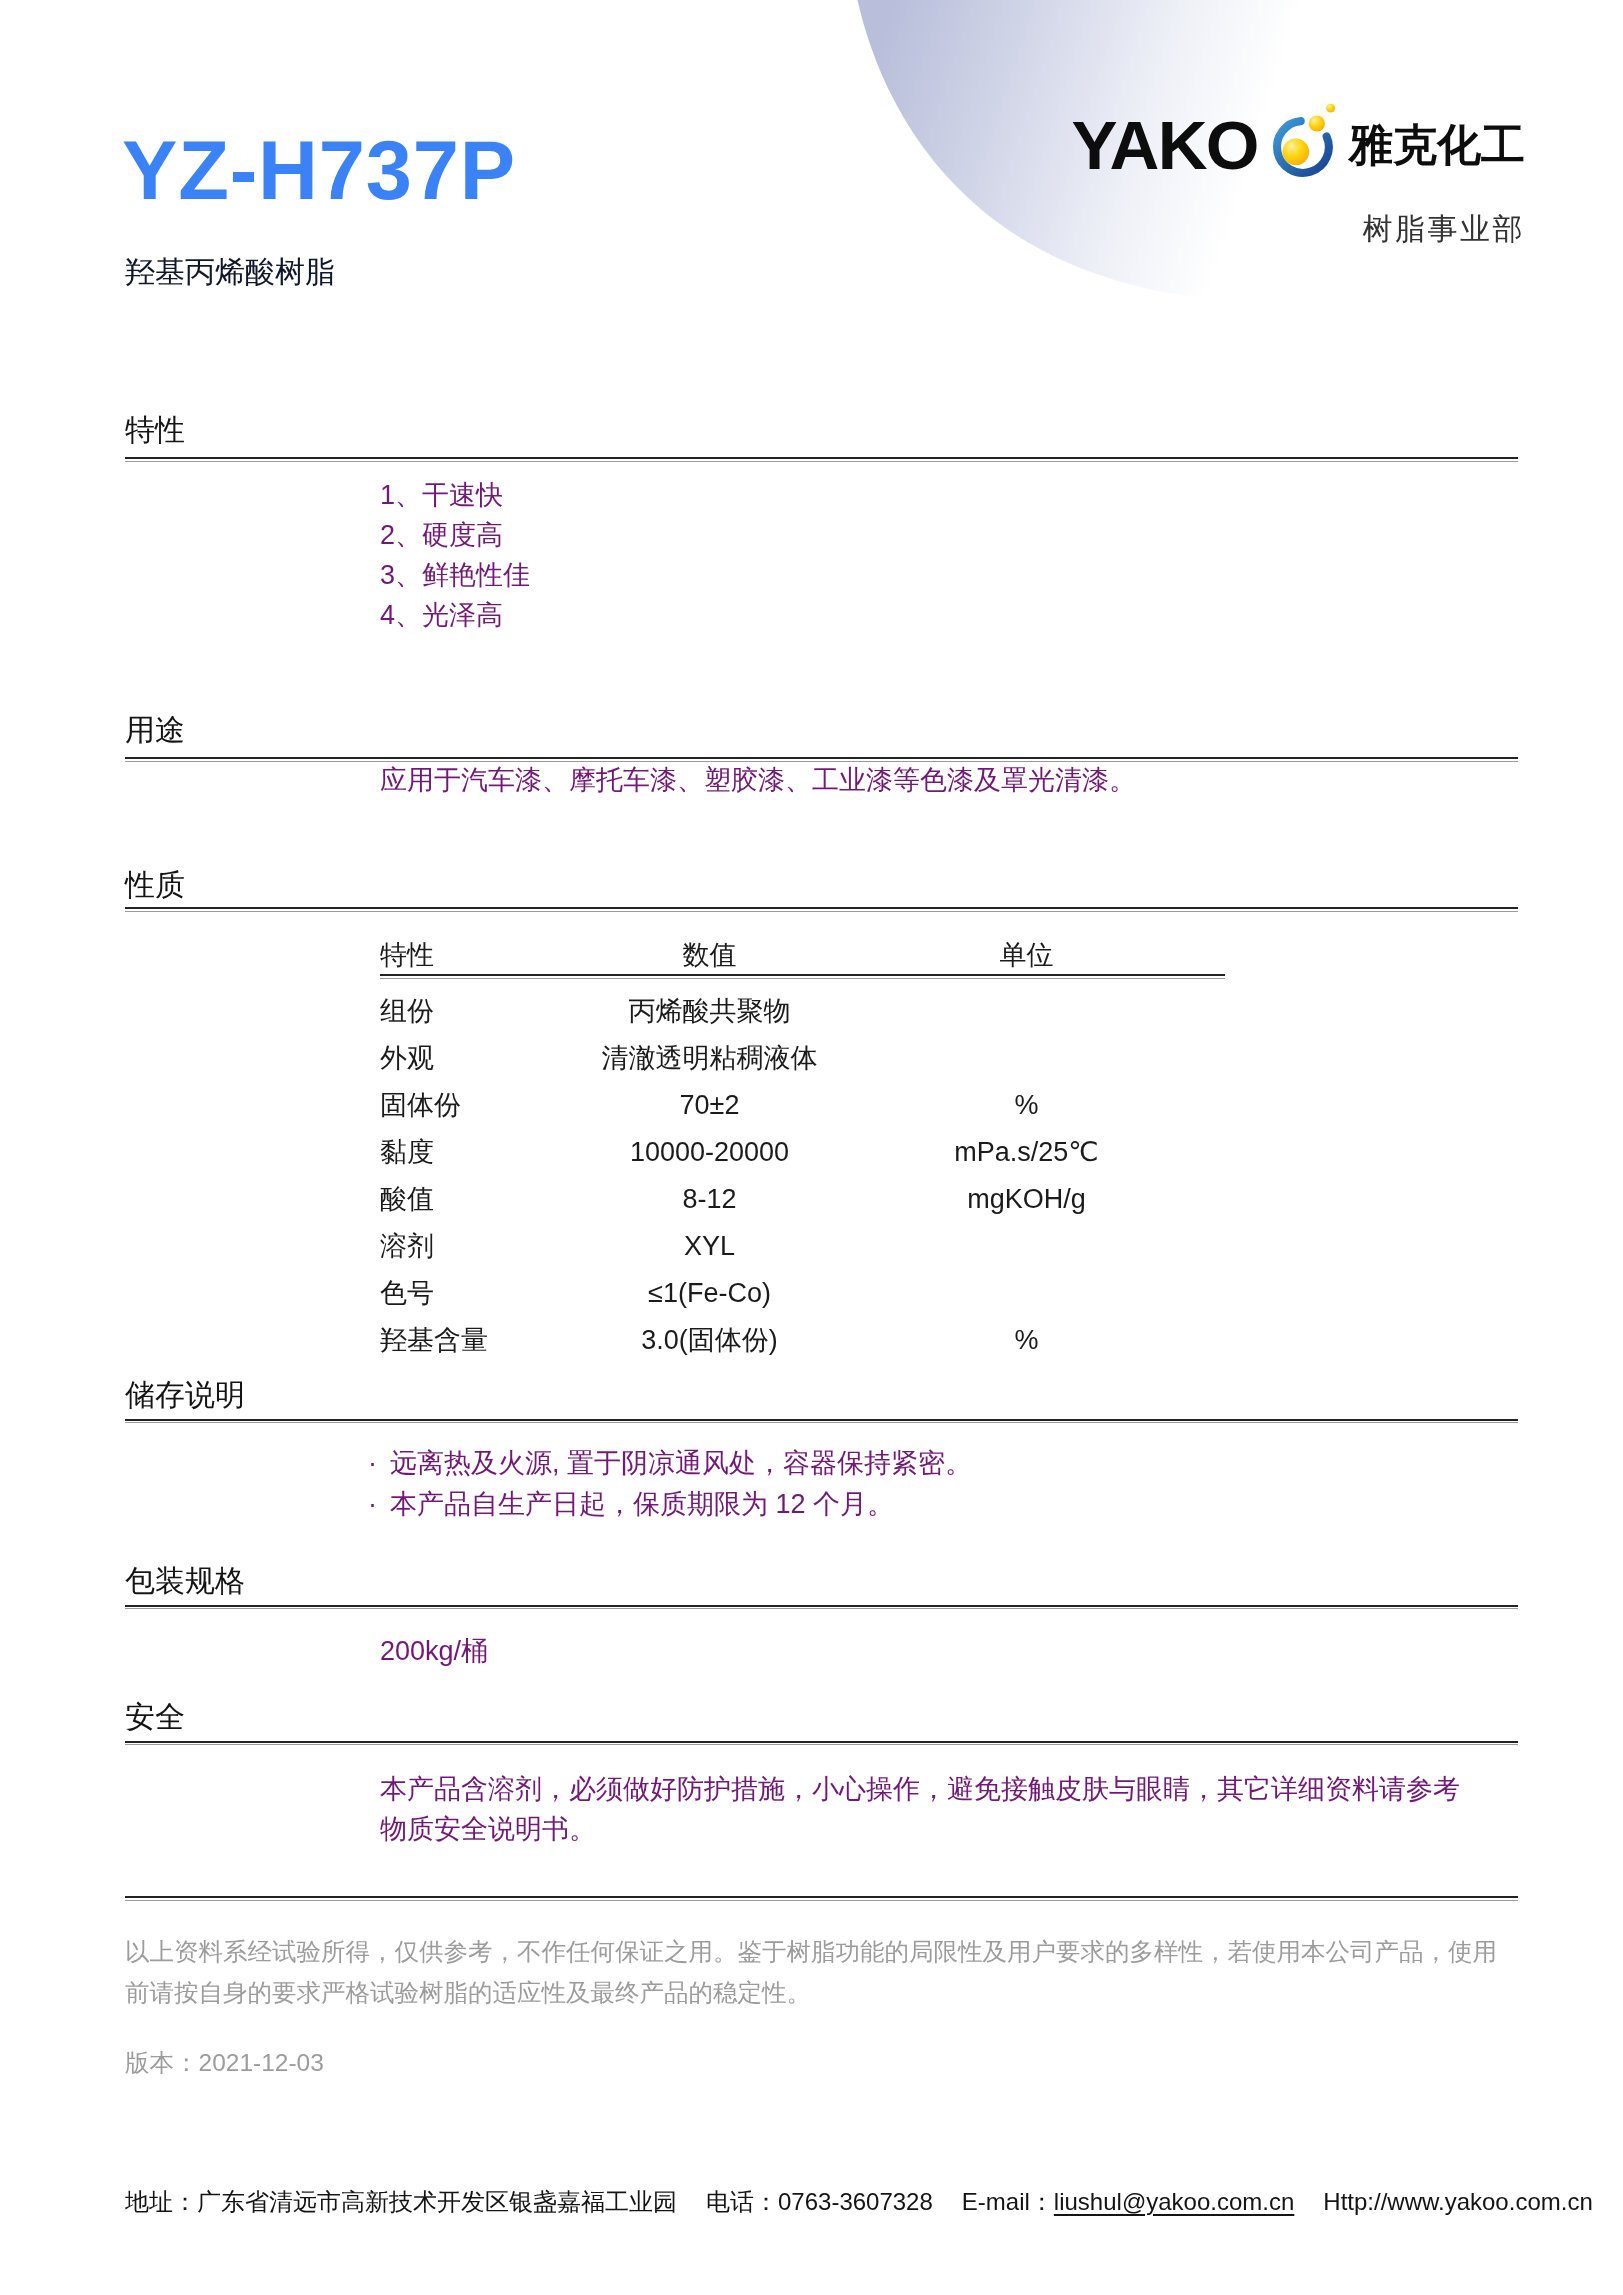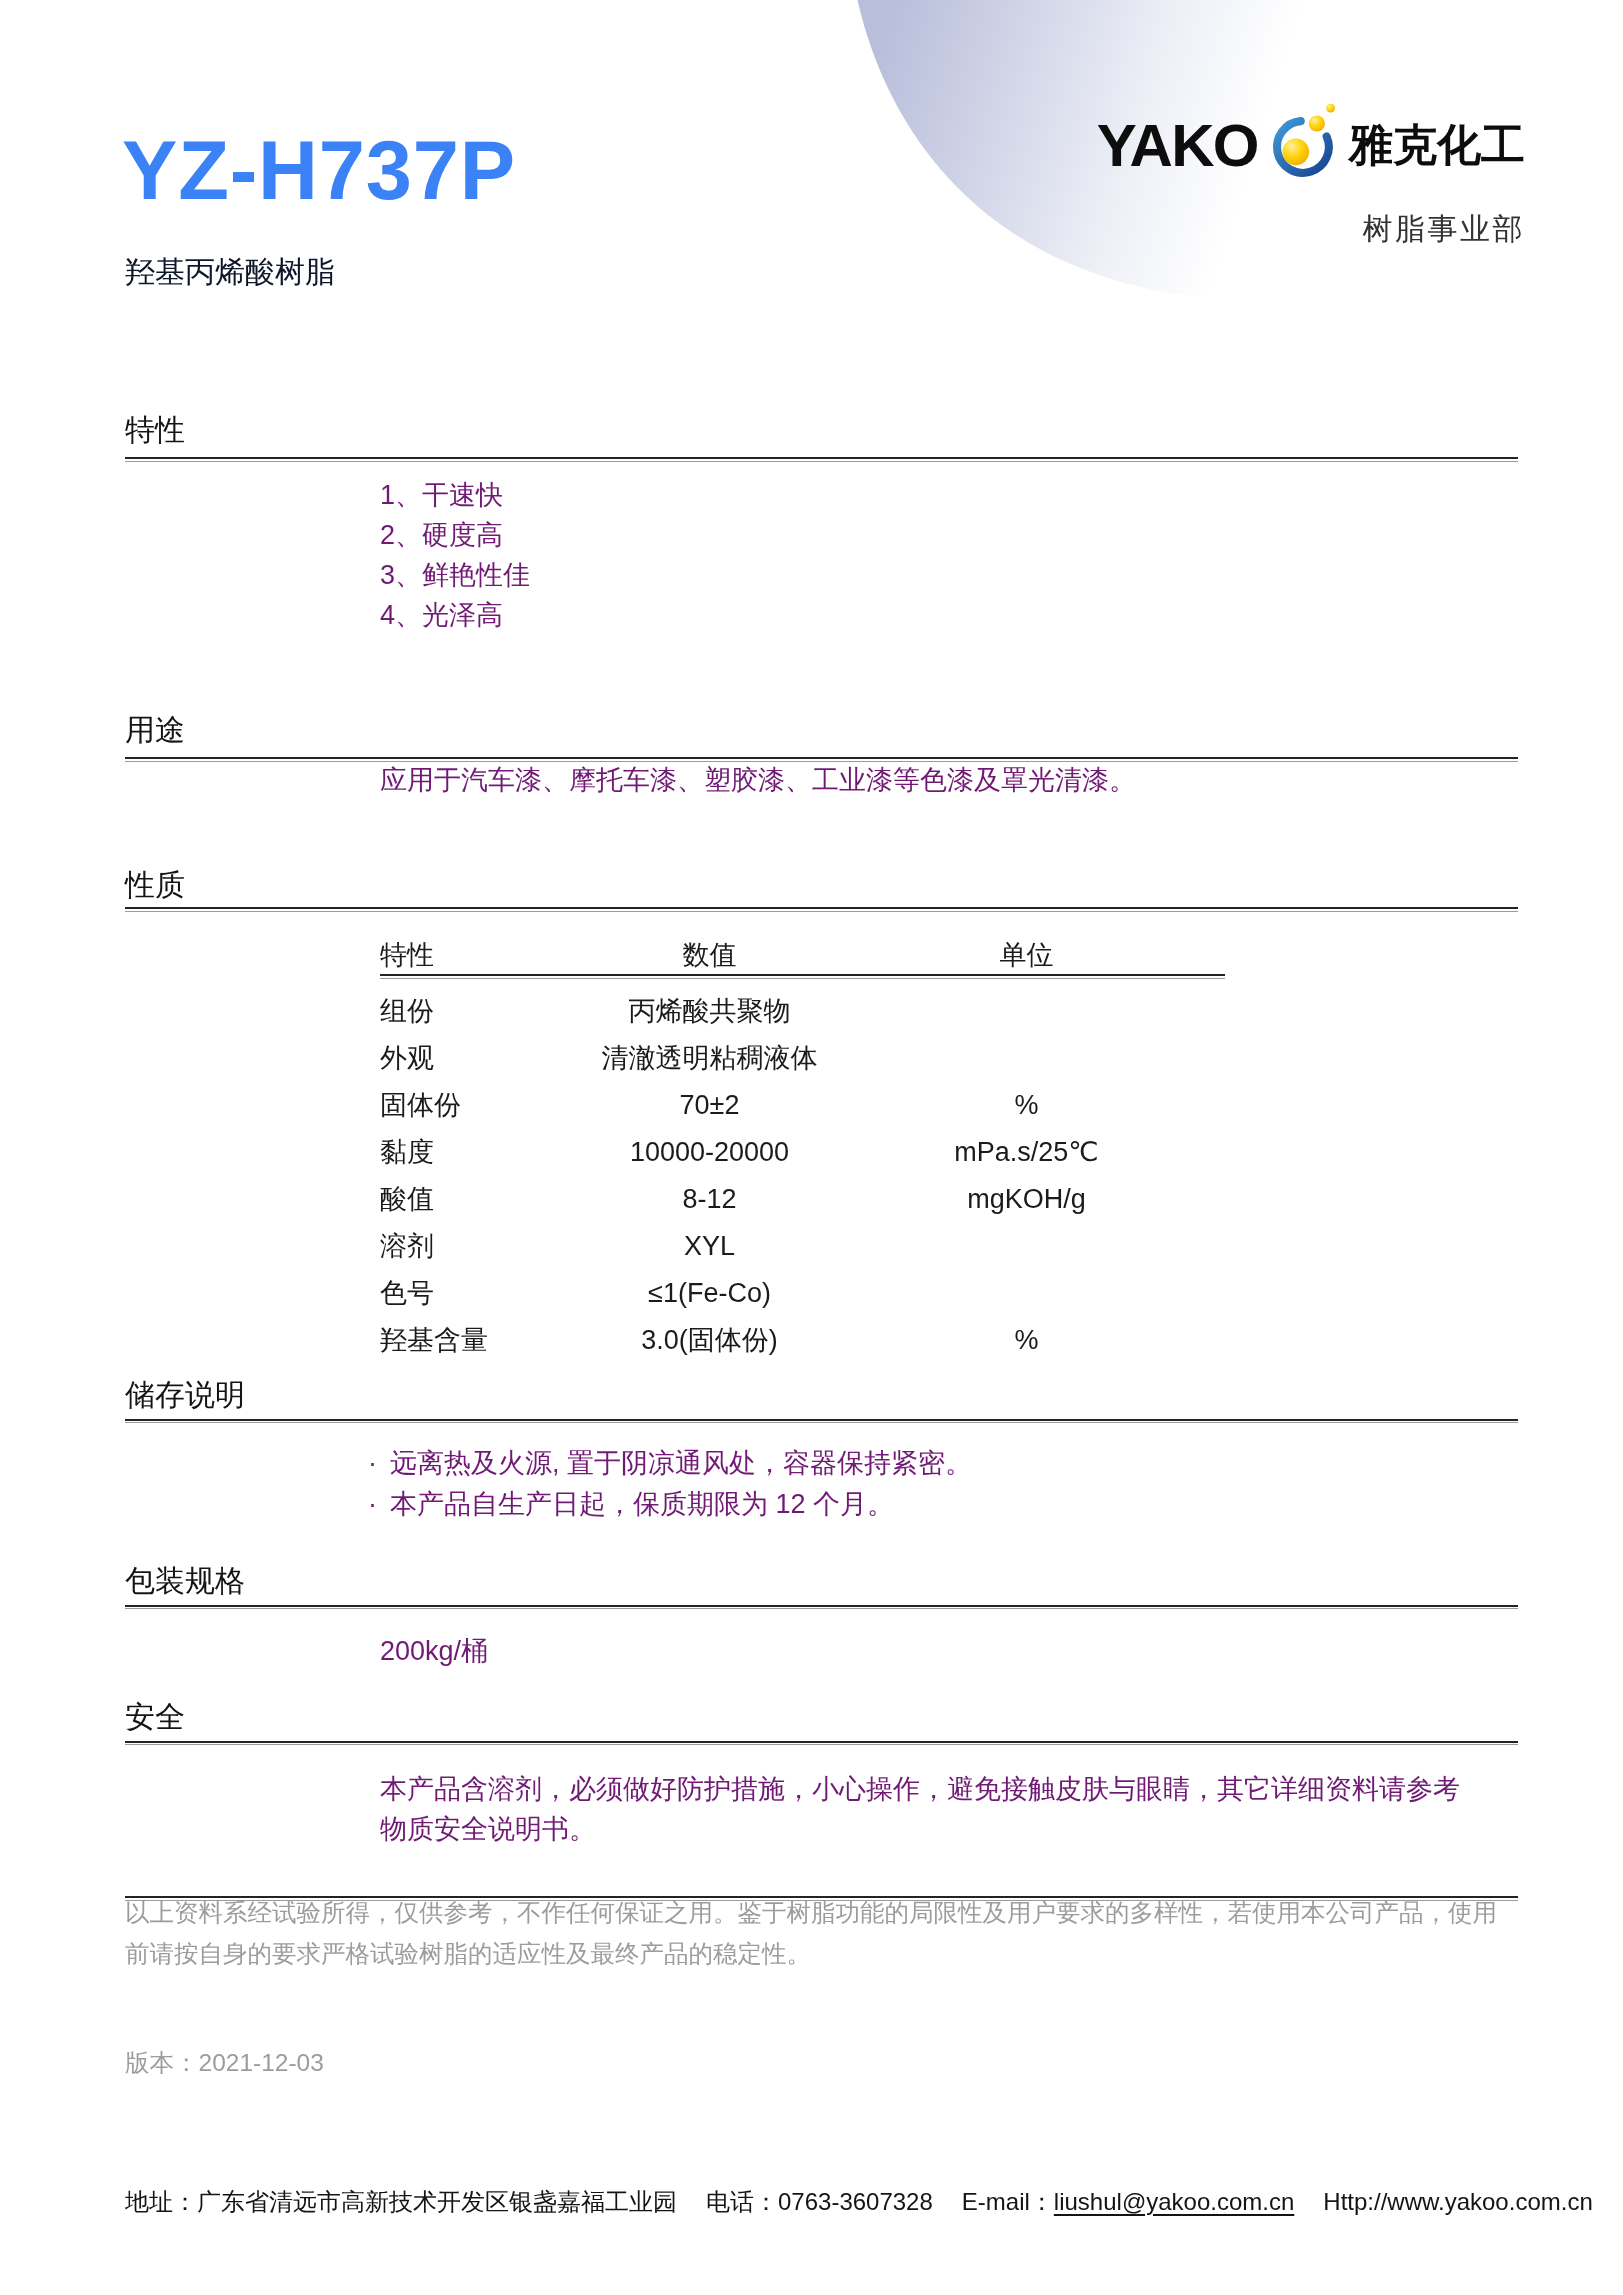--- a/index.html
+++ b/index.html
@@ -9,21 +9,21 @@
     overflow:hidden;margin:0 auto;
   }
   
   .swoosh{position:absolute;top:0;left:803px;width:609px;height:321px;}
   
   .title{position:absolute;left:122px;top:127px;font-size:83px;font-weight:bold;
          letter-spacing:0.8px;line-height:1.05;color:#3b82f6;}
   .subtitle{position:absolute;left:125px;top:252px;font-size:30px;color:#0f172a;}
   .logo{position:absolute;top:105px;right:98px;text-align:right;}
   .logo-row{display:flex;align-items:center;justify-content:flex-end;height:81px;}
-  .logo-latin{font-size:60px;font-weight:bold;letter-spacing:-1.7px;color:#0d0d0d;}
+  .logo-latin{font-size:69px;font-weight:bold;letter-spacing:-1.7px;color:#0d0d0d;}
   .logo-emblem{width:81px;height:81px;margin:0 3.4px 0 6.8px;transform:translateY(-4.2px);}
   .logo-cn{font-size:44px;font-weight:bold;color:#0d0d0d;}
   .logo-division{margin-top:23px;font-size:30px;color:#333;letter-spacing:2.5px;}
   
   .sec{position:absolute;left:125px;width:1393px;}
   .sec-label{font-size:30px;line-height:34px;color:#141414;}
   .rule{border-top:2.5px solid #232323;border-bottom:0.8px solid #9b9b9b;height:1.7px;margin-top:10px;}
   .rule.tight{margin-top:5px;}
   .rule.m8{margin-top:6.8px;}
   .indent{padding-left:255px;}
@@ -38,21 +38,21 @@
   .pc.c{text-align:center;}
   .prows{margin-top:8.5px;}
   
   .stg-list{margin-top:20px;line-height:41px;}
   .stg-item{display:flex;}
   .stg-bullet{width:22px;margin-left:-12px;text-align:left;}
   .pack-text{margin-top:24px;}
   .safety-lines{margin-top:24px;line-height:40px;}
   
   .divider{position:absolute;left:125px;top:1896px;width:1393px;}
-  .disclaimer{position:absolute;left:125px;top:1892px;width:1393px;
+  .disclaimer{position:absolute;left:125px;top:1931px;width:1393px;
               font-size:24.5px;line-height:41px;color:#9c9c9c;}
   .version{position:absolute;left:125px;top:2046px;font-size:24.5px;color:#9c9c9c;}
   .footer{position:absolute;left:125px;top:2186px;width:1437px;font-size:24px;color:#141414;
           display:flex;align-items:baseline;white-space:nowrap;}
   .footer .grp{margin-right:29px;}
   .email-link{color:#141414;text-decoration:underline;text-underline-offset:4.2px;}
 </style>
 </head>
 <body>
 

